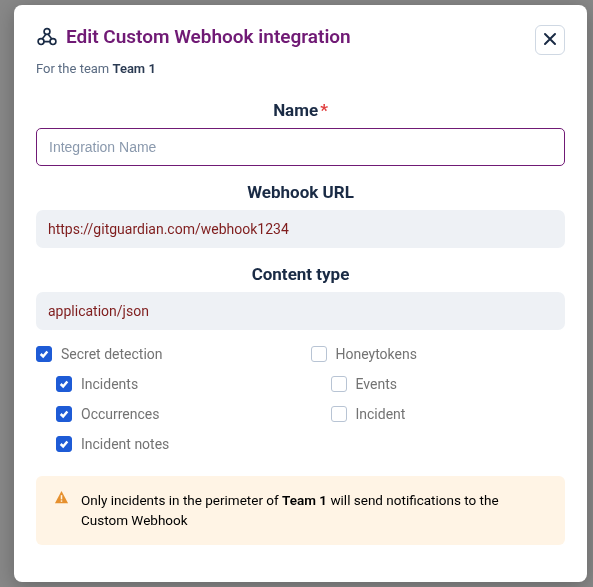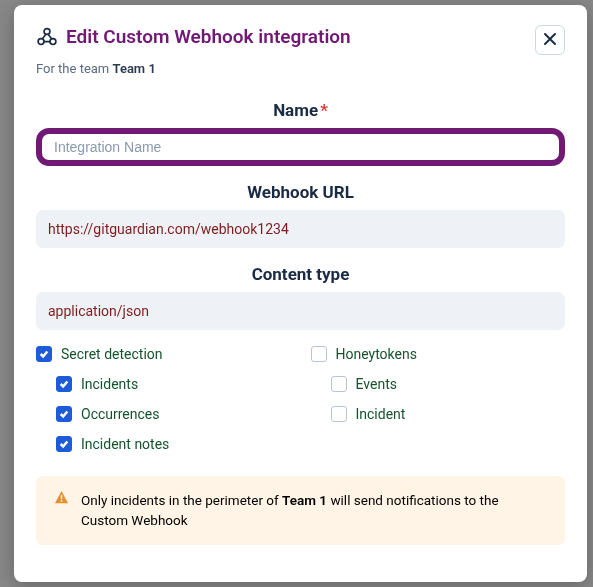--- a/index.html
+++ b/index.html
@@ -84,22 +84,22 @@
       display: block;
       text-align: center;
     }
     .required {
       color: #e03e3e;
       margin-left: 2px;
     }
     .text-input {
       width: 100%;
       height: 38px;
-      border: 6px solid #701a75;
-      border-radius: 13px;
+      border: 1px solid #701a75;
+      border-radius: 5px;
       padding: 0 12px;
       font-size: 14px;
       color: #1a2b45;
       background: #fff;
     }
     .text-input::placeholder {
       color: #8a99ad;
     }
     .readonly-box {
       width: 100%;
@@ -153,21 +153,21 @@
       border-color: #1e5bd6;
     }
     .cbox.checked svg {
       width: 10px;
       height: 10px;
       stroke: #fff;
       stroke-width: 3;
     }
     .cbox-label {
       font-size: 14px;
-      color: #14532d;
+      color: #737373;
     }
     .alert-box {
       margin-top: 10px;
       background: #fff4e5;
       border-radius: 6px;
       padding: 14px 18px;
       display: flex;
       gap: 12px;
       align-items: flex-start;
     }

